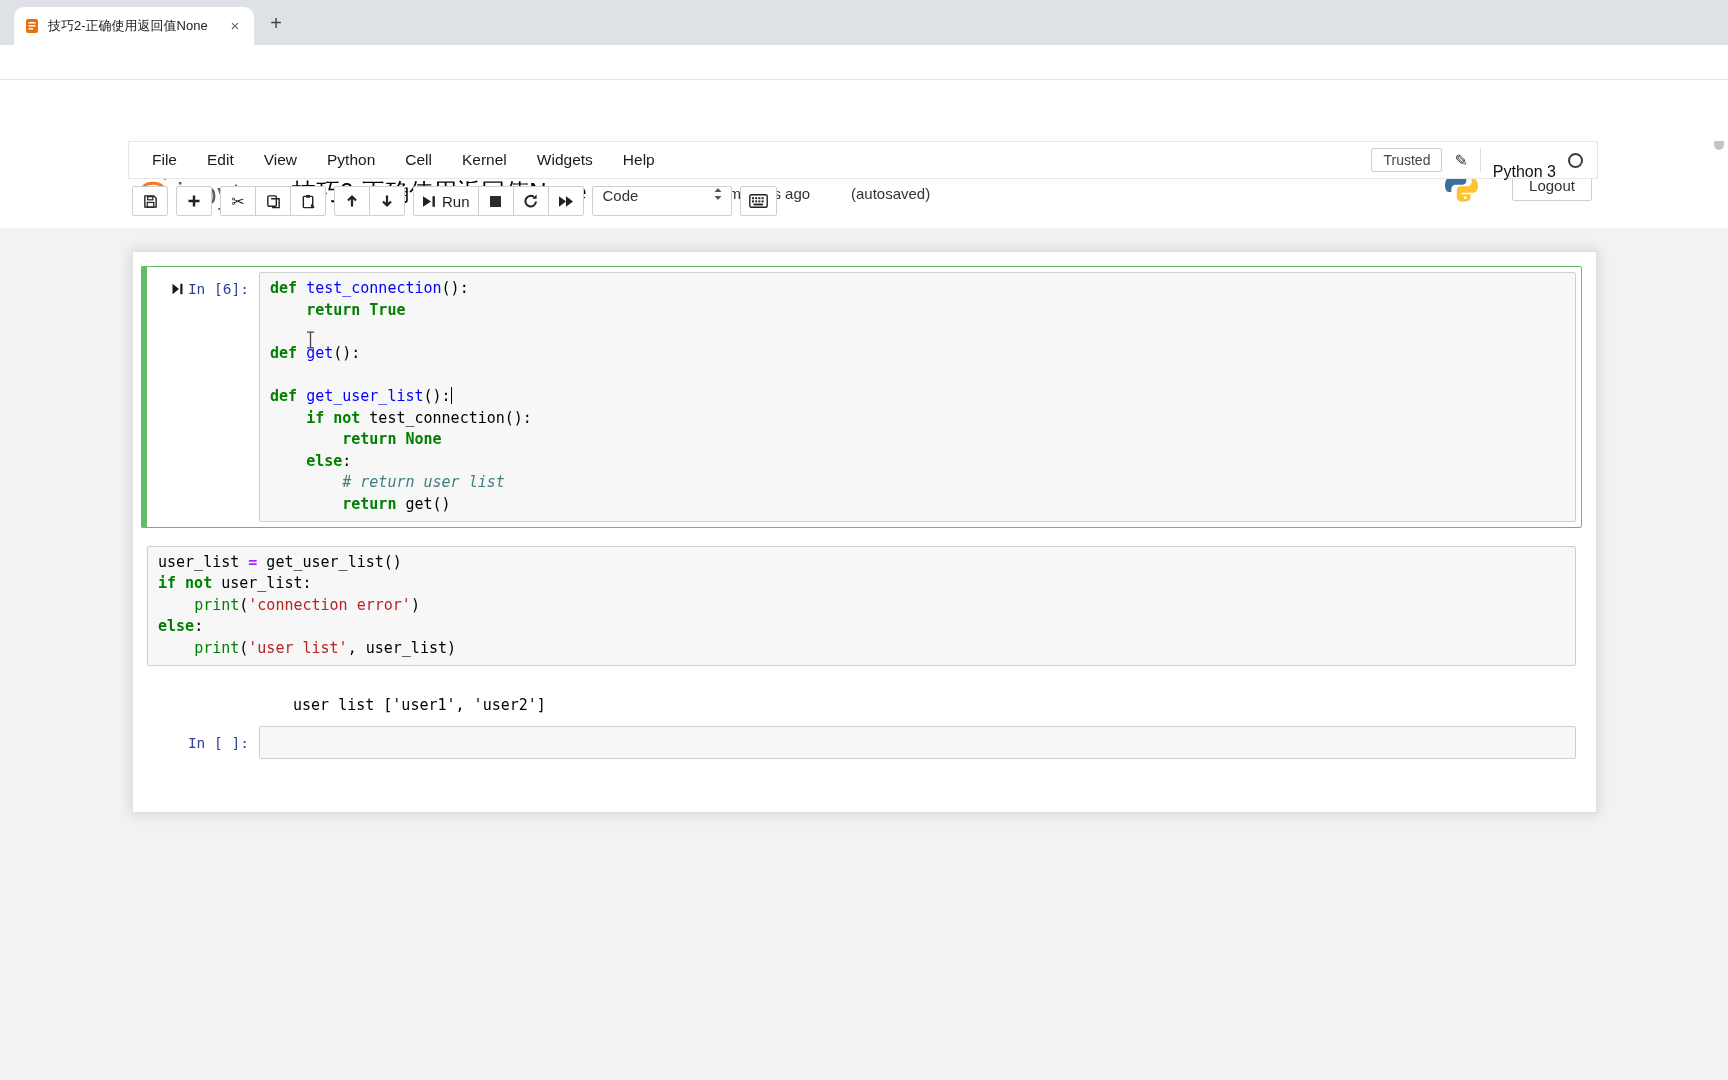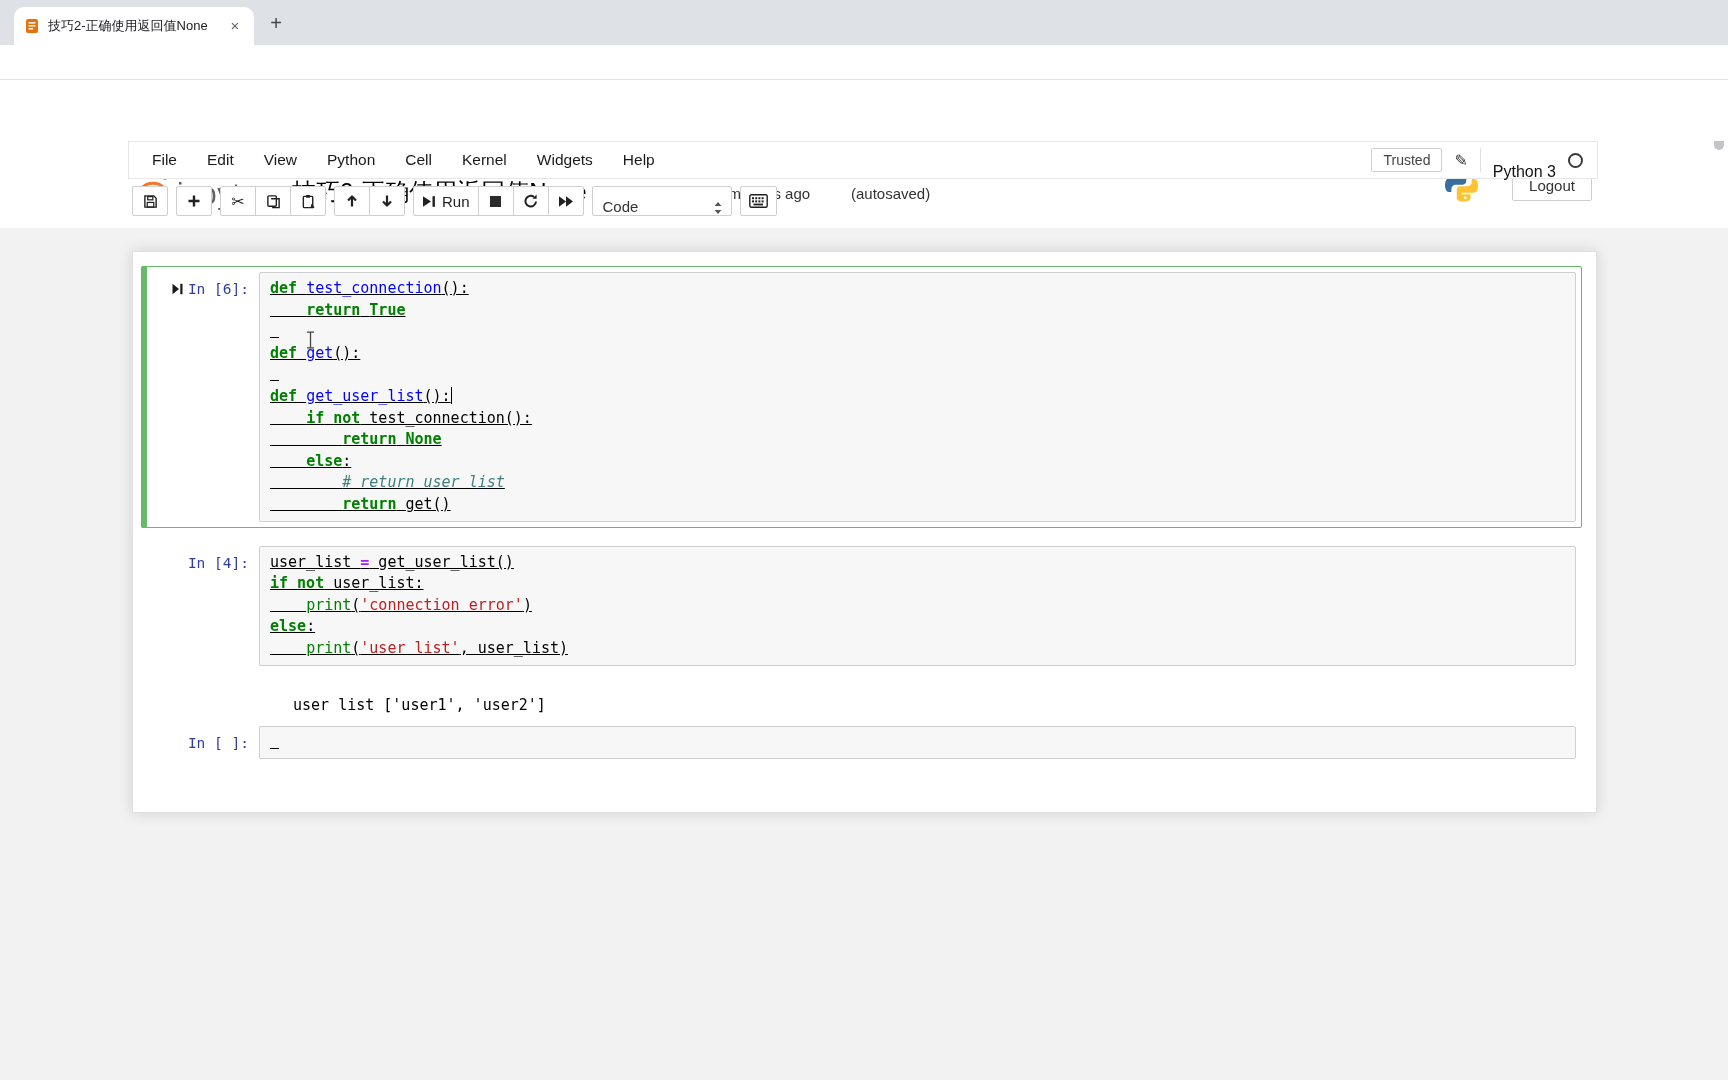--- a/index.html
+++ b/index.html
@@ -61,38 +61,38 @@
   .toolbar { position:absolute; left:132px; top:186px; display:flex; align-items:center; gap:8px; }
   .btn-group { display:flex; }
   .tbtn { height:30px; min-width:36px; background:#fff; border:1px solid #CFCFCF;
           display:flex; align-items:center; justify-content:center; margin-left:-1px;
           color:#212121; font-size:15px; padding:0 8px; }
   .btn-group .tbtn:first-child { border-radius:2px 0 0 2px; margin-left:0; }
   .btn-group .tbtn:last-child { border-radius:0 2px 2px 0; }
   .btn-group .tbtn:only-child { border-radius:2px; }
   .run-label { margin-left:6px; }
   .cell-type-select { height:30px; width:140px; background:#fff; border:1px solid #CFCFCF; border-radius:2px;
-                      display:flex; align-items:flex-end; padding:0 8px 0 10px; font-size:15px; color:#333; }
+                      display:flex; align-items:flex-start; padding:0 8px 0 10px; font-size:15px; color:#333; }
   .cts-label { flex:1; }
   .scissors { font-size:16px; }
 
   
   .page-bg { position:absolute; left:0; top:228px; width:1728px; height:852px; background:#F2F2F2; }
   .nb-container { position:absolute; left:132px; top:251px; width:1465px; height:562px; background:#fff;
                   border:1px solid #E0E0E0; box-shadow:0 0 12px 1px rgba(87,87,87,0.18);
                   padding:14px 14px 0 8px; }
   .cell { position:relative; display:flex; padding:5px; border:1px solid transparent; border-radius:2px; margin-bottom:12px; }
   .cell.selected { border-color:#66BB6A; }
   .cell.selected::before { content:""; position:absolute; left:-1px; top:-1px; bottom:-1px; width:6px;
                            background:#66BB6A; border-radius:2px 0 0 2px; }
   .prompt-col { width:112px; flex-shrink:0; text-align:right; padding:9px 10px 0 0;
                 font-family:"DejaVu Sans Mono", monospace; font-size:14.5px; color:#303F9F; white-space:nowrap; }
   .run-marker { display:inline-block; margin-right:5px; vertical-align:-1px; }
   .input-area { position:relative; flex:1; background:#F7F7F7; border:1px solid #CFCFCF; border-radius:2px;
-                padding:5px 10px; font-family:"DejaVu Sans Mono", monospace; font-size:15px; line-height:21.6px; color:#000;text-decoration:underline; }
+                padding:5px 10px; font-family:"DejaVu Sans Mono", monospace; font-size:15px; line-height:21.6px; color:#000; }
   .cm-line { white-space:pre; }
   .tok-kw { color:#008000; font-weight:bold; }
   .tok-df { color:#0000FF; }
   .tok-st { color:#BA2121; }
   .tok-cm { color:#408080; font-style:italic; }
   .tok-op { color:#AA22FF; font-weight:bold; }
   .tok-bi { color:#008000; }
   .tok-pl { color:#000; }
   .txt-cursor { display:inline-block; width:1.5px; height:17px; background:#000; vertical-align:-3px; }
   .ibeam { position:absolute; left:46px; top:58px; }
@@ -370,21 +370,20 @@
         <div class="cm-line"><span class="tok-pl">        </span><span class="tok-cm"># return user list</span></div>
         <div class="cm-line"><span class="tok-pl">        </span><span class="tok-kw">return</span><span class="tok-pl"> get()</span></div>
         <span class="ibeam">
           <svg width="9" height="18" viewBox="0 0 9 18">
             <path d="M1 1.2h7M1 16.8h7M4.5 1.2v15.6" fill="none" stroke="#444" stroke-width="1.3"></path>
           </svg>
         </span>
       </div>
     </div>
     <div class="cell">
-      <div class="prompt-col"><span>In [4]:</span></div>
       <div class="input-area">
         <div class="cm-line"><span class="tok-pl">user_list </span><span class="tok-op">=</span><span class="tok-pl"> get_user_list()</span></div>
         <div class="cm-line"><span class="tok-kw">if</span><span class="tok-pl"> </span><span class="tok-kw">not</span><span class="tok-pl"> user_list:</span></div>
         <div class="cm-line"><span class="tok-pl">    </span><span class="tok-bi">print</span><span class="tok-pl">(</span><span class="tok-st">'connection error'</span><span class="tok-pl">)</span></div>
         <div class="cm-line"><span class="tok-kw">else</span><span class="tok-pl">:</span></div>
         <div class="cm-line"><span class="tok-pl">    </span><span class="tok-bi">print</span><span class="tok-pl">(</span><span class="tok-st">'user list'</span><span class="tok-pl">, user_list)</span></div>
       </div>
     </div>
     <div class="output-row">
       <div class="prompt-col"></div>

